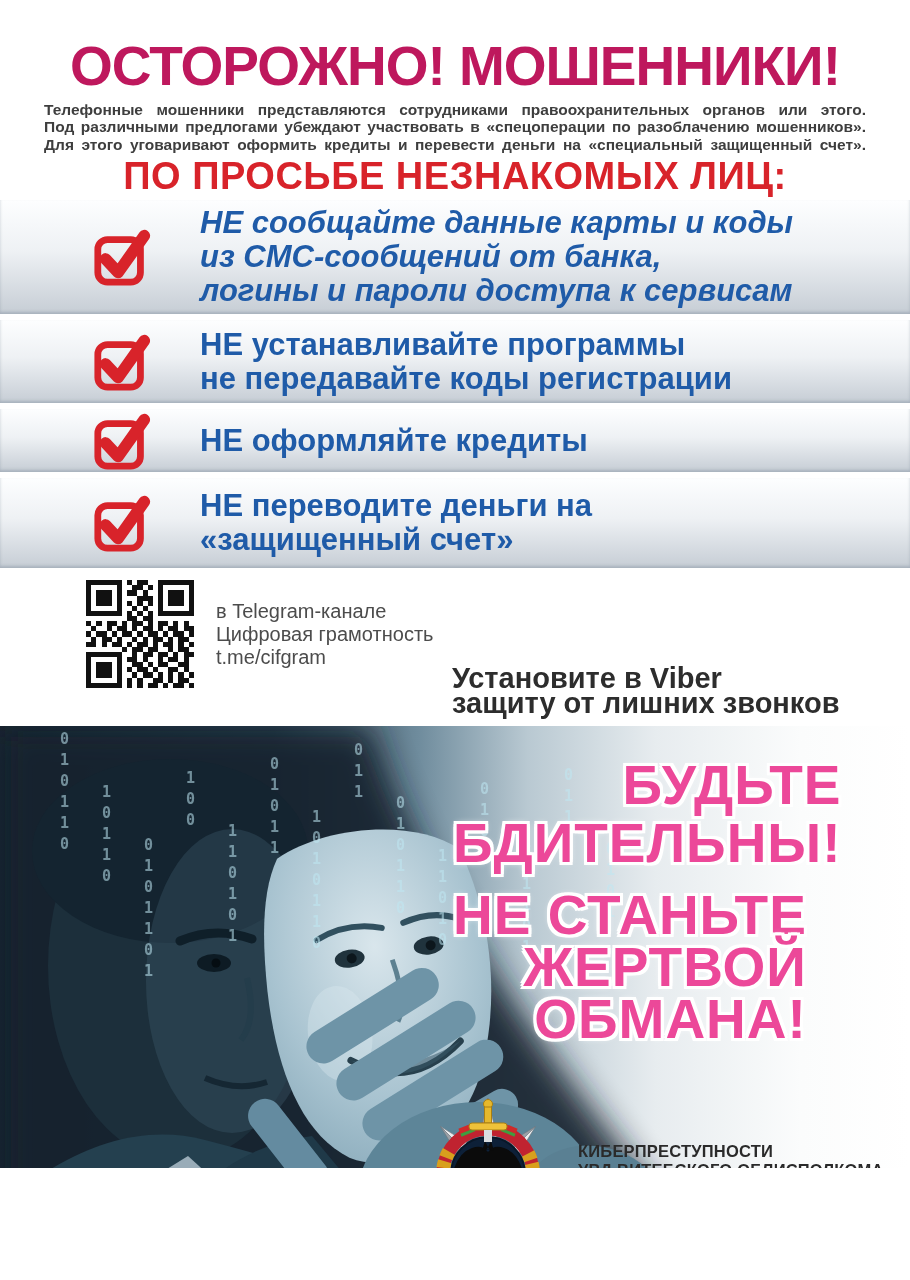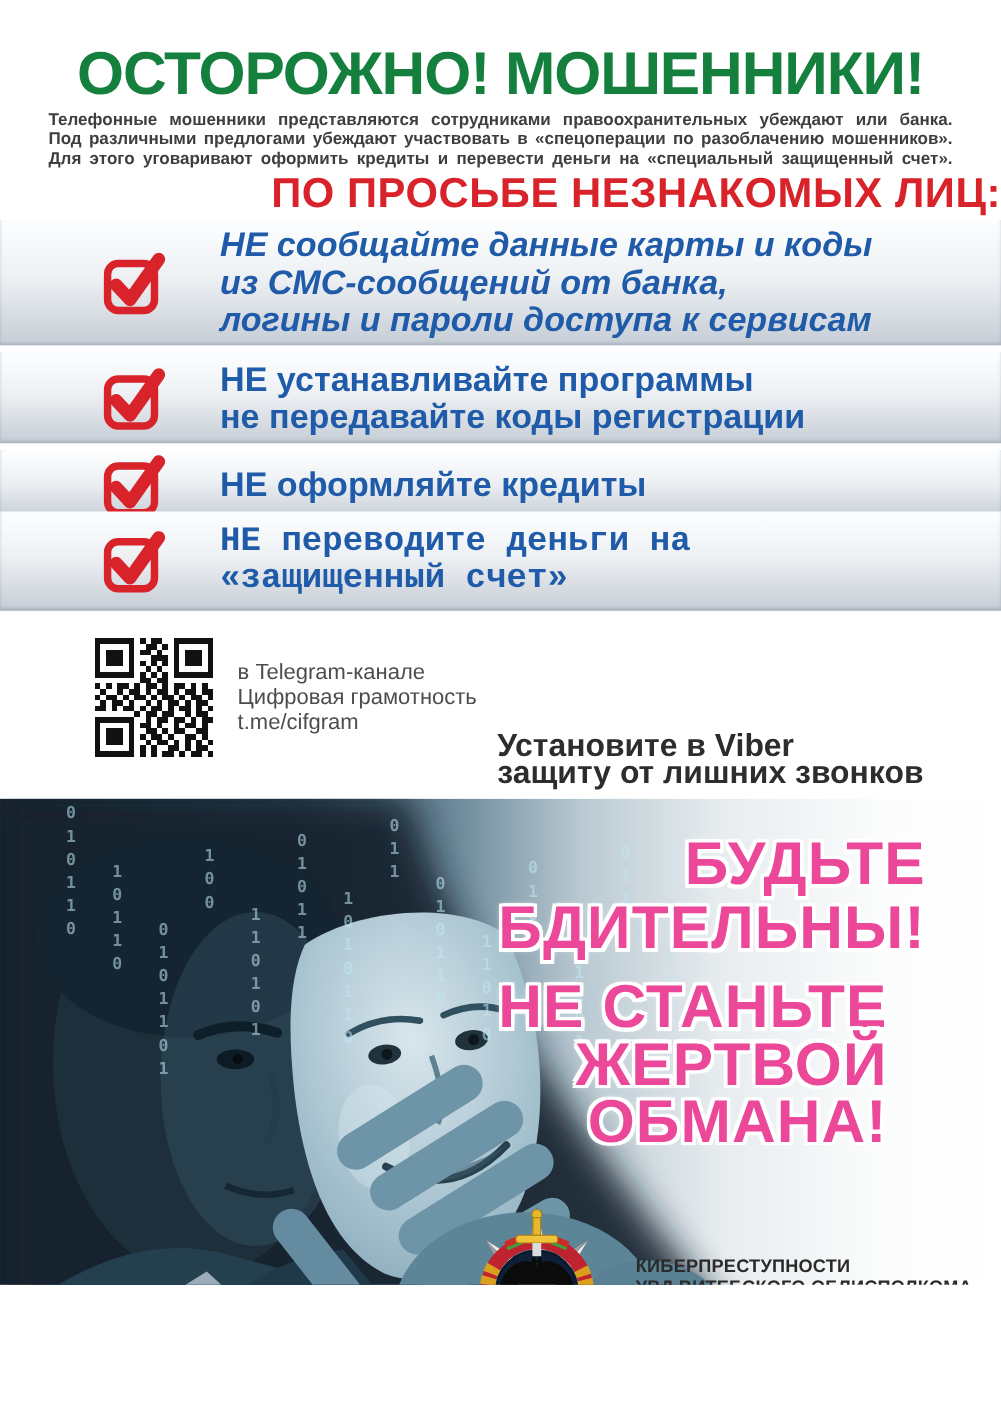--- a/index.html
+++ b/index.html
@@ -1,36 +1,36 @@
 <!DOCTYPE html>
 <html><head>
 <meta charset="utf-8">
 <style>
   html,body{margin:0;padding:0;background:#e9e9e9;}
   .poster{position:relative;width:910px;height:1280px;background:#ffffff;overflow:hidden;
           font-family:"Liberation Sans",sans-serif;}
   
   .title{position:absolute;top:34px;left:0;width:910px;text-align:center;
-         font-size:55px;font-weight:bold;color:#15803d;letter-spacing:-1px;white-space:nowrap;}
+         font-size:55px;font-weight:bold;color:#be185d;letter-spacing:-1px;white-space:nowrap;}
   .intro{position:absolute;top:101px;left:44px;width:822px;}
   .intro .line{font-size:15.5px;font-weight:bold;color:#3e3e3e;line-height:17.4px;
                text-align:justify;text-align-last:justify;word-spacing:1px;}
-  .list-heading{position:absolute;top:155px;left:0;width:910px;text-align:right;
+  .list-heading{position:absolute;top:155px;left:0;width:910px;text-align:center;
                 font-size:38px;font-weight:bold;color:#d8232a;letter-spacing:0.5px;white-space:nowrap;}
   
   .band{position:absolute;left:0;width:910px;
         background:linear-gradient(180deg,#fdfeff 0%,#eef1f4 45%,#c6cdd5 100%);
         box-shadow:inset 0 -2px 3px rgba(110,122,140,.35);}
   .band .check{position:absolute;left:92px;top:50%;transform:translateY(-50%);width:62px;height:62px;}
   .band .text{position:absolute;left:200px;top:50%;transform:translateY(-50%);
               color:#1f5ba8;font-weight:bold;font-size:31px;line-height:34px;white-space:nowrap;}
   .b1{top:200px;height:114px;font-style:italic;}
   .b2{top:320px;height:83px;}
   .b3{top:409px;height:63px;}
-  .b4{top:465px;height:90px;font-family:Liberation Mono, monospace;}
+  .b4{top:478px;height:90px;}
   
   .qr{position:absolute;left:76px;top:570px;width:128px;height:128px;}
   .qr svg{width:100%;height:100%;shape-rendering:crispEdges;}
   .qr-caption{position:absolute;left:216px;top:600px;}
   .qr-caption .line{font-size:20px;color:#4c4c4c;line-height:23px;white-space:nowrap;}
   .call-warning{position:absolute;left:452px;top:556px;}
   .call-warning .line{font-size:29px;font-weight:bold;color:#c8252c;line-height:26.5px;white-space:nowrap;}
   .viber-tip{position:absolute;left:452px;top:666px;}
   .viber-tip .line{font-size:29px;font-weight:bold;color:#2d2d2d;line-height:25px;white-space:nowrap;}
   
@@ -49,21 +49,21 @@
   .agency{position:absolute;left:578px;top:416px;}
   .agency .line{font-size:16.5px;font-weight:bold;color:#2a2a2a;line-height:18.6px;white-space:nowrap;letter-spacing:.2px;}
 </style>
 </head>
 <body>
 
 <div class="poster">
 
   <div class="title">ОСТОРОЖНО! МОШЕННИКИ!</div>
   <div class="intro">
-    <div class="line">Телефонные мошенники представляются сотрудниками правоохранительных убеждают или банка.</div>
+    <div class="line">Телефонные мошенники представляются сотрудниками правоохранительных органов или этого.</div>
     <div class="line">Под различными предлогами убеждают участвовать в «спецоперации по разоблачению мошенников».</div>
     <div class="line">Для этого уговаривают оформить кредиты и перевести деньги на «специальный защищенный счет».</div>
   </div>
   <div class="list-heading">ПО ПРОСЬБЕ НЕЗНАКОМЫХ ЛИЦ:</div>
 
   <div class="band b1">
     <svg class="check" viewBox="0 0 64 64">
       <rect x="6" y="14" width="44" height="44" rx="10" fill="none" stroke="#d8232a" stroke-width="7"></rect>
       <path d="M14 34 L27 48 L54 10" fill="none" stroke="#d8232a" stroke-width="12" stroke-linecap="round" stroke-linejoin="round"></path>
     </svg>

